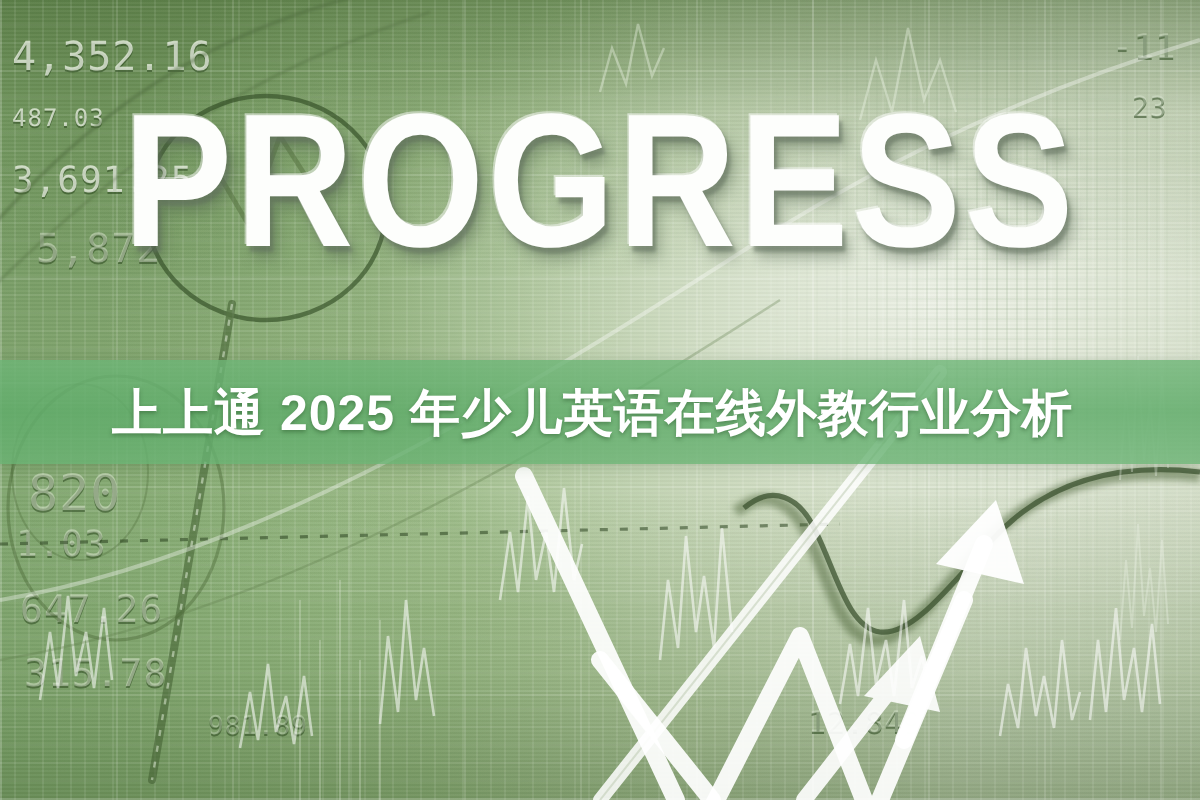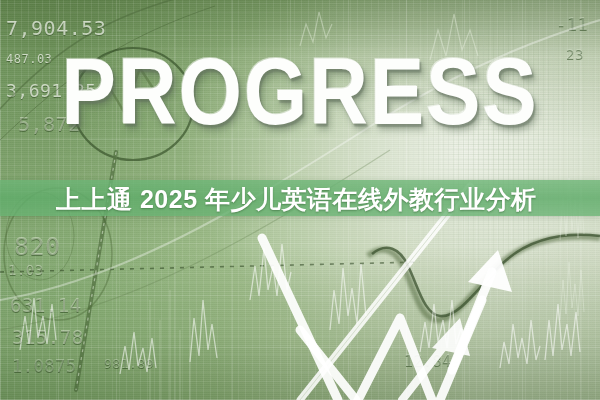--- a/index.html
+++ b/index.html
@@ -98,24 +98,24 @@
        4px 6px 7px rgba(80,98,76,0.38),
       -1px -1px 0 rgba(255,255,255,0.5);
     user-select: none;
   }
 
   
   .title-band {
     position: absolute;
     left: 0; right: 0;
     top: 180px;
-    height: 36px;
+    height: 52px;
     background: linear-gradient(180deg, rgba(109,181,118,0.80) 0%, rgba(96,172,106,0.84) 50%, rgba(104,178,114,0.78) 100%);
     display: flex;
-    align-items: flex-end;
+    align-items: center;
     box-shadow: 0 1px 6px rgba(40,80,40,0.18);
   }
   .title-text {
     margin-left: 56px;
     font-size: 25px;
     font-weight: 700;
     color: #ffffff;
     letter-spacing: .5px;
     white-space: nowrap;
     text-shadow: 0 1px 2px rgba(34,76,34,0.45);
@@ -126,30 +126,29 @@
 
 <div id="stage">
 
   <div class="layer bg-base"></div>
   <div class="layer bg-vert"></div>
   <div class="layer bg-scan"></div>
   <div class="layer bg-grid-fine"></div>
   <div class="layer bg-grid-coarse"></div>
   <div class="layer bg-grid-right"></div>
 
-  <div class="ticker" style="left:6px;  top:16px;  font-size:20px;">7,904.53</div>
+  <div class="ticker" style="left:6px;  top:16px;  font-size:20px;">4,352.16</div>
   <div class="ticker" style="left:6px;  top:52px;  font-size:12px;">487.03</div>
   <div class="ticker" style="left:6px;  top:80px;  font-size:18px;">3,691.25</div>
   <div class="ticker dim" style="left:18px; top:112px; font-size:20px;">5,872</div>
 
   <div class="ticker dim" style="left:14px; top:232px; font-size:25px;">820</div>
-  <div class="ticker dim" style="left:8px;  top:262px; font-size:14px;">1.03</div>
-  <div class="ticker dim" style="left:10px; top:294px; font-size:19px;">631.14</div>
+  <div class="ticker dim" style="left:8px;  top:262px; font-size:18px;">1.03</div>
+  <div class="ticker dim" style="left:10px; top:294px; font-size:19px;">647.26</div>
   <div class="ticker dim" style="left:12px; top:326px; font-size:19px;">315.78</div>
-  <div class="ticker dimmer" style="left:12px; top:356px; font-size:17px;">1.0875</div>
   <div class="ticker dimmer" style="left:104px;top:356px; font-size:13px;">981.89</div>
   <div class="ticker dimmer" style="left:404px;top:352px; font-size:15px;">12.849</div>
   <div class="ticker dimmer" style="left:556px;top:14px;  font-size:17px;">-11</div>
   <div class="ticker dimmer" style="left:566px;top:46px;  font-size:14px;">23</div>
 
   <svg class="over" viewBox="0 0 600 400" preserveAspectRatio="none">
     <defs>
       <linearGradient id="fadeW" x1="0" y1="0" x2="0" y2="1">
         <stop offset="0%" stop-color="#ffffff" stop-opacity=".15"></stop>
         <stop offset="45%" stop-color="#ffffff" stop-opacity=".85"></stop>

